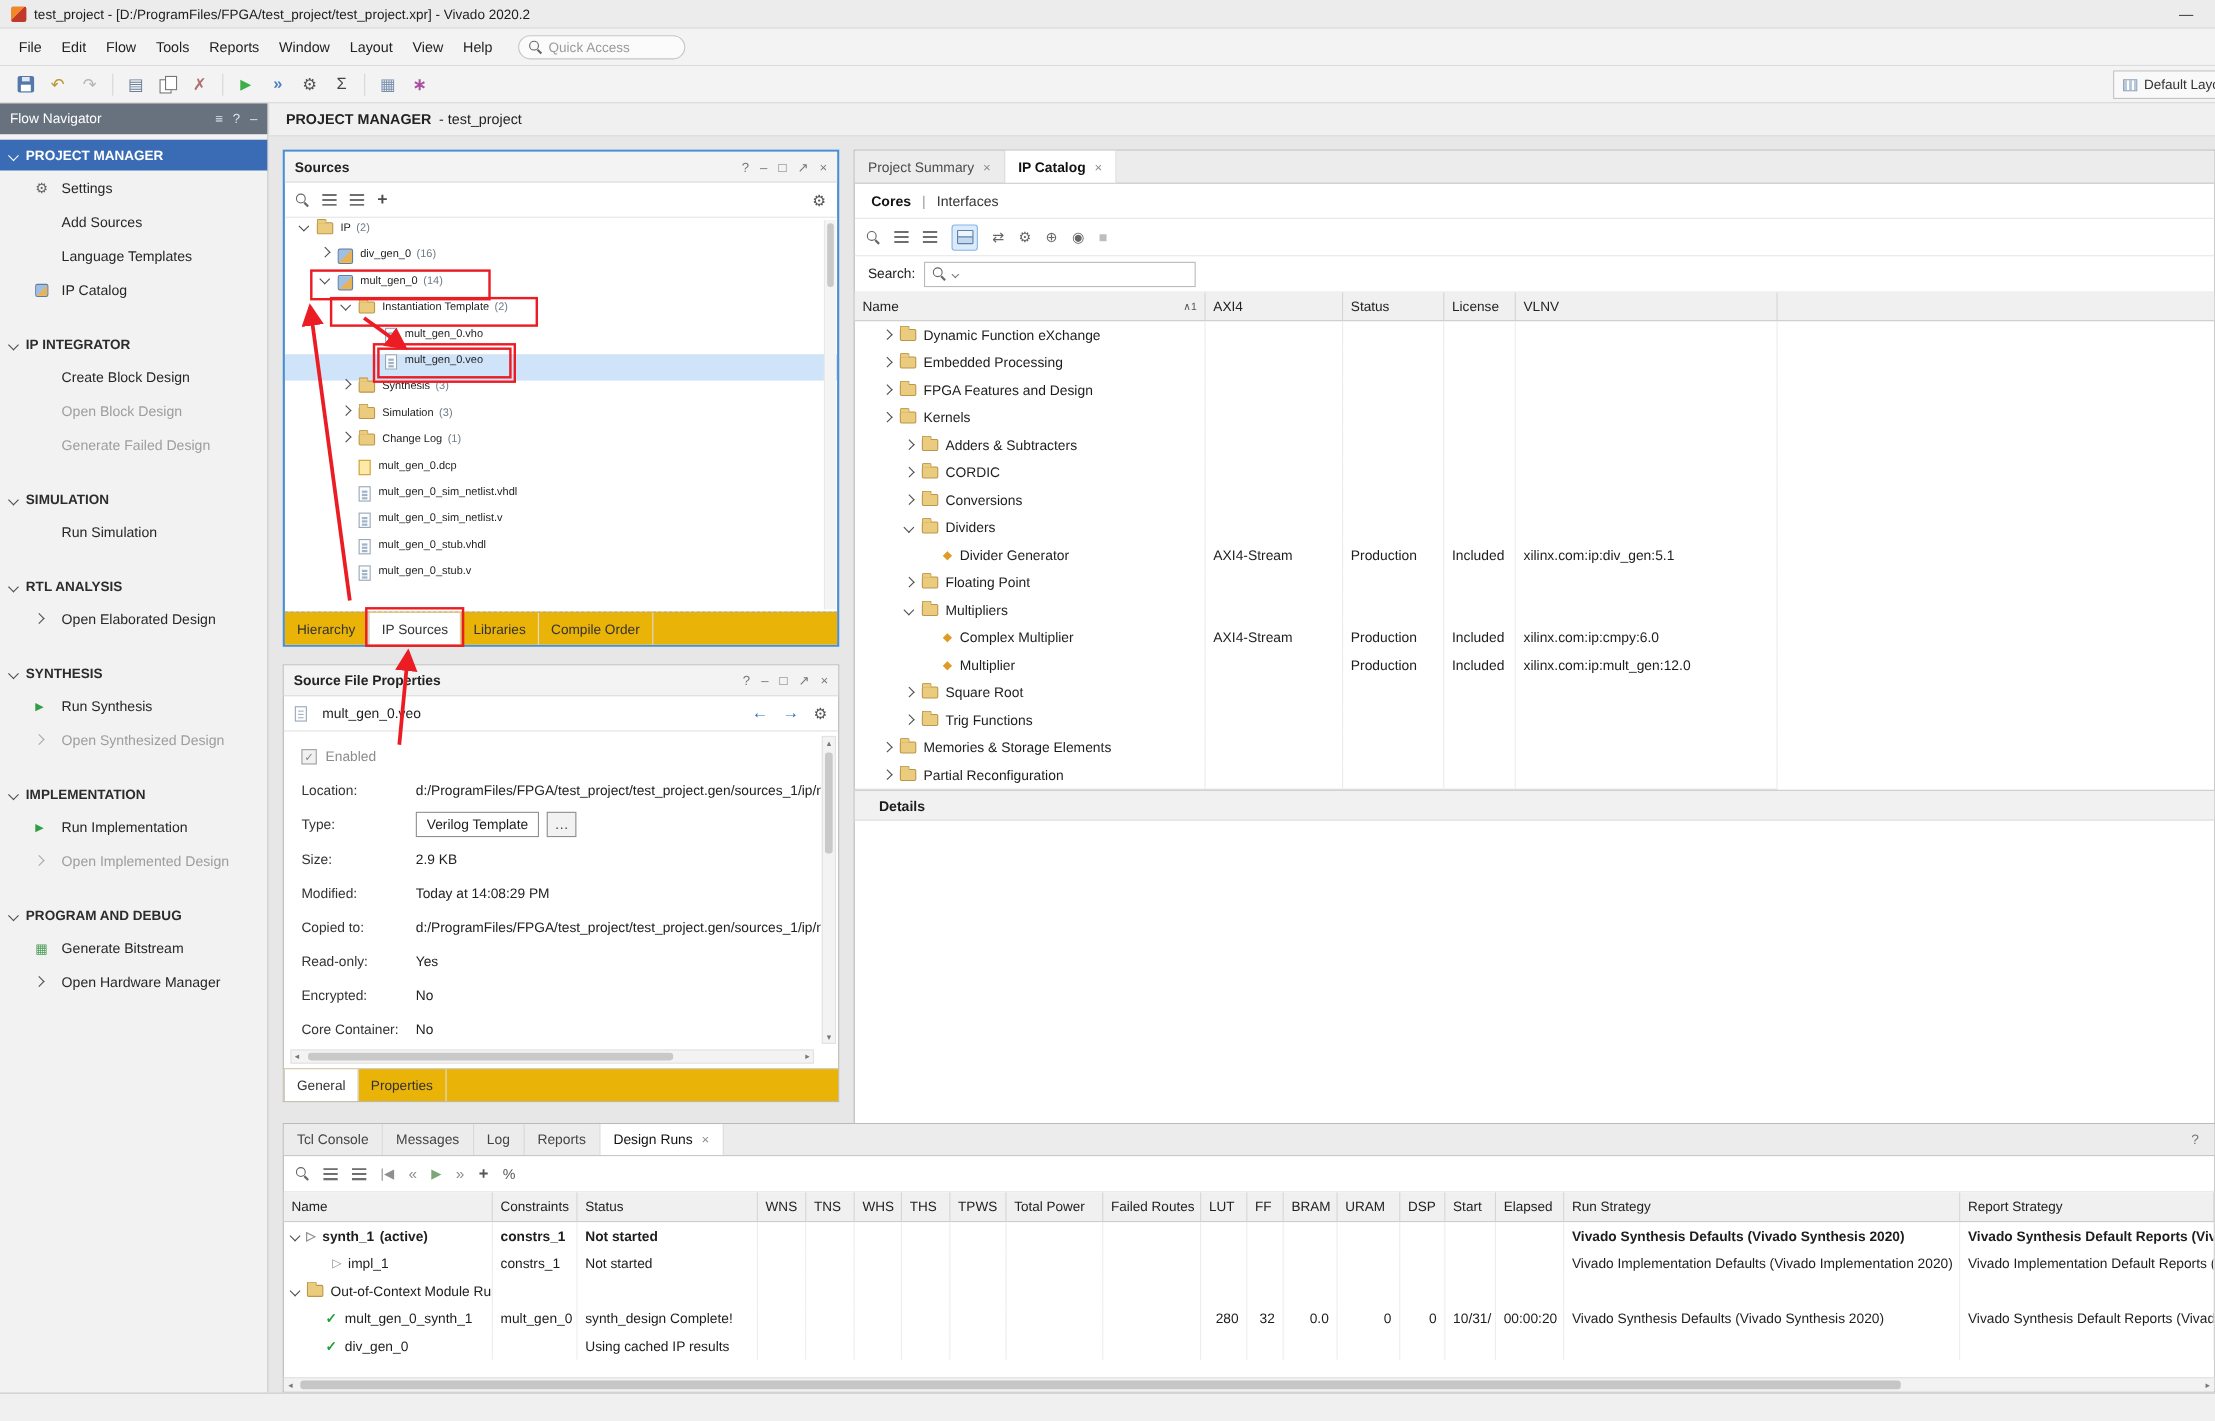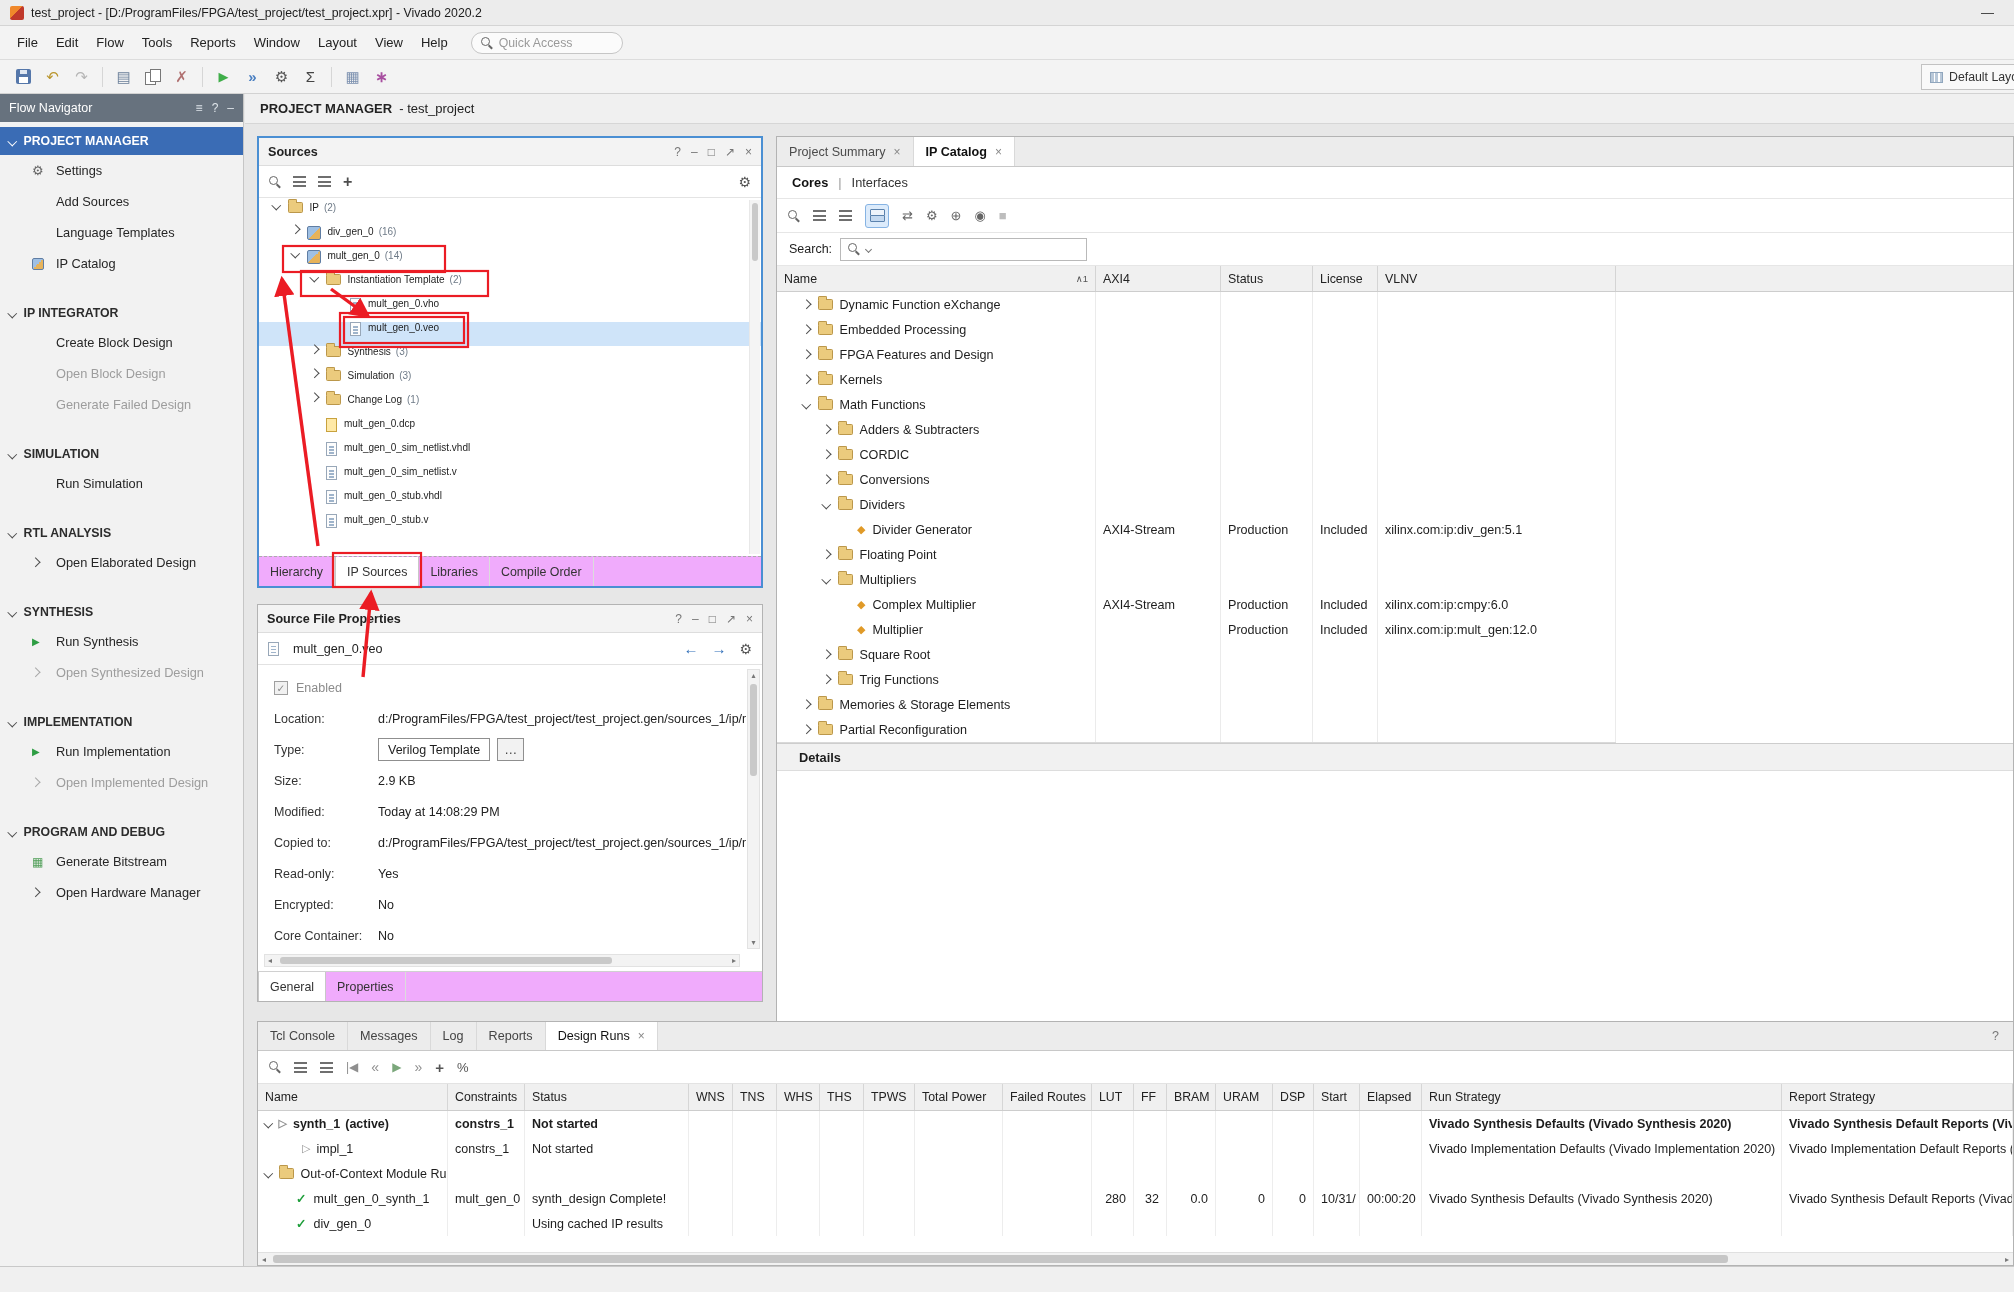--- a/index.html
+++ b/index.html
@@ -66,21 +66,21 @@
 .pt-plus{font-size:16px;font-weight:bold}
 .pt-gear{margin-left:auto;font-size:14px;color:#555}
 
 .tree{flex:1;position:relative;padding-top:4px;overflow:hidden}
 .trow{height:24px;display:flex;align-items:flex-start;white-space:nowrap;font-size:10px}
 .trow .chev{margin-right:8px}
 .trow.sel{background:#cfe4f9}
 .cnt{color:#6f7b88;margin-left:5px}
 .vsb{position:absolute;right:1px;top:2px;bottom:2px;width:11px;background:#f4f4f4;border-left:1px solid #e8e8e8}
 .vsb .th{position:absolute;left:2px;right:2px;top:3px;height:58px;background:#c9c9c9;border-radius:4px}
-.src-tabs{flex:none;height:30px;display:flex;align-items:stretch;background:#f0abfc;border-top:1px dashed #ababab;margin-top:auto}
+.src-tabs{flex:none;height:30px;display:flex;align-items:stretch;background:#eab308;border-top:1px dashed #ababab;margin-top:auto}
 .stab{display:flex;align-items:center;padding:0 11px;color:#333;font-size:12.4px;border-right:1px solid #dcdcdc}
 .stab.on{background:#fff;border-left:1px solid #c7c7c7;border-right:1px solid #c7c7c7}
 
 .filebar{height:32px;flex:none;display:flex;align-items:center;gap:7px;padding:0 10px;border-bottom:1px solid #e2e2e2;font-size:12.6px}
 .fb-sp{margin-left:auto;display:flex;gap:13px;align-items:center}
 .fb-arrow{color:#2f6eb8;font-size:15px;font-weight:bold}
 .sfpc{flex:1;position:relative;padding:8px 16px 18px;overflow:hidden}
 .cbrow{height:30px;display:flex;align-items:center;gap:8px}
 .cbx{width:14px;height:14px;border:1px solid #9f9f9f;background:#f1f1f1;color:#8b8b8b;font-size:10.5px;display:flex;align-items:center;justify-content:center;flex:none}
 .cb-lbl{color:#8b8b8b}
@@ -619,31 +619,20 @@
             <span class="chev r"></span>
             <span class="i-folder"></span>
             <span>Kernels</span>
           </div>
           <div class="c"></div>
           <div class="c"></div>
           <div class="c"></div>
           <div class="c"></div>
         </div>
       <div class="ipc-grid ipc-row">
-          <div class="c" style="padding-left:26px">
-            <span class="chev d"></span>
-            <span class="i-folder"></span>
-            <span>Math Functions</span>
-          </div>
-          <div class="c"></div>
-          <div class="c"></div>
-          <div class="c"></div>
-          <div class="c"></div>
-        </div>
-      <div class="ipc-grid ipc-row">
           <div class="c" style="padding-left:46px">
             <span class="chev r"></span>
             <span class="i-folder"></span>
             <span>Adders &amp; Subtracters</span>
           </div>
           <div class="c"></div>
           <div class="c"></div>
           <div class="c"></div>
           <div class="c"></div>
         </div>

